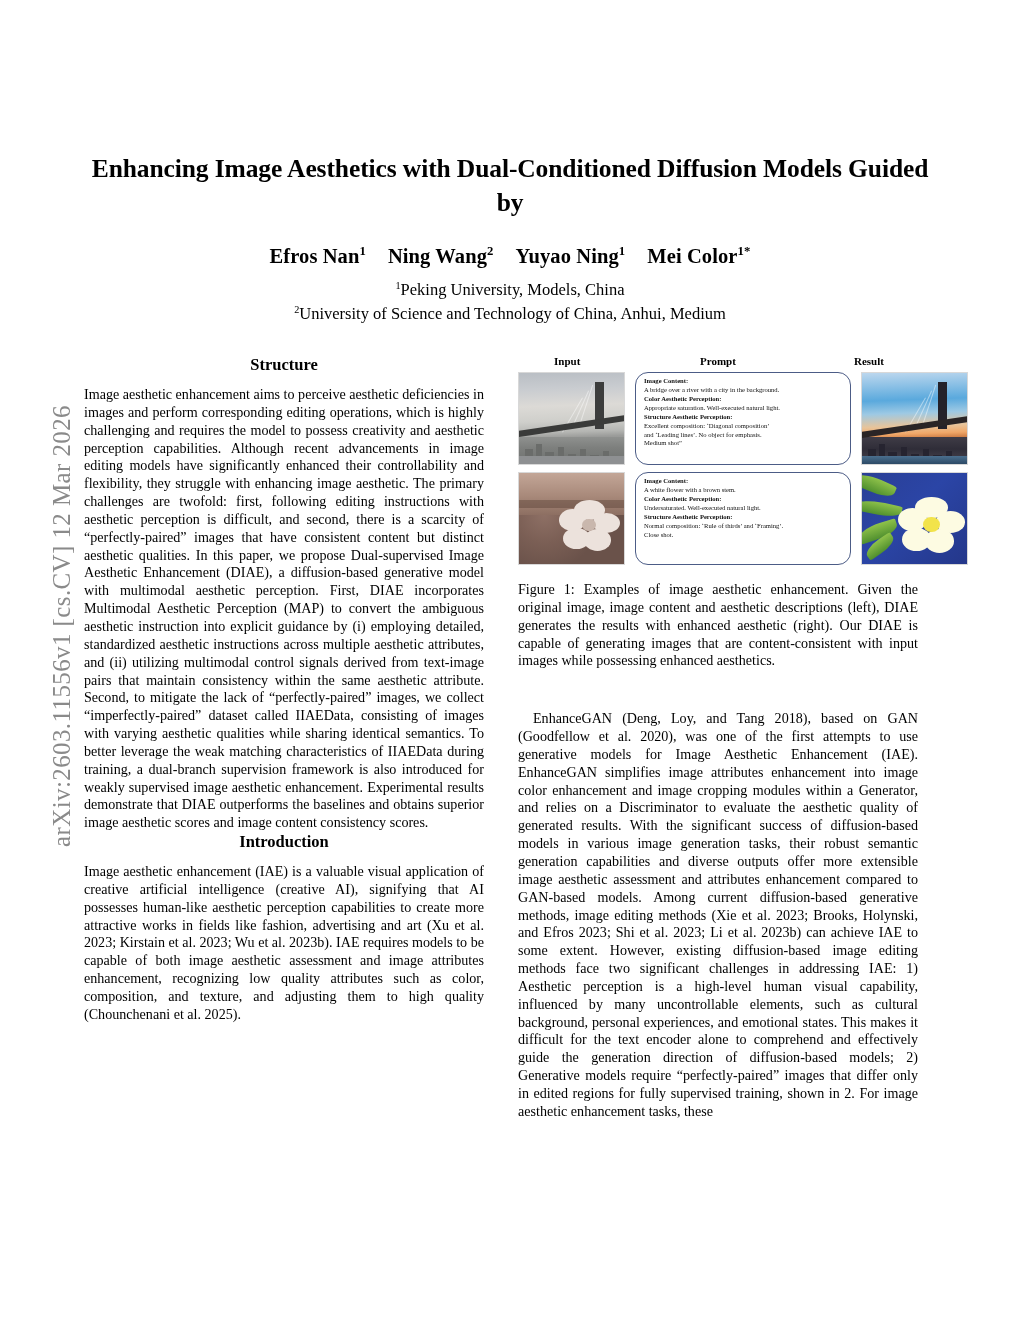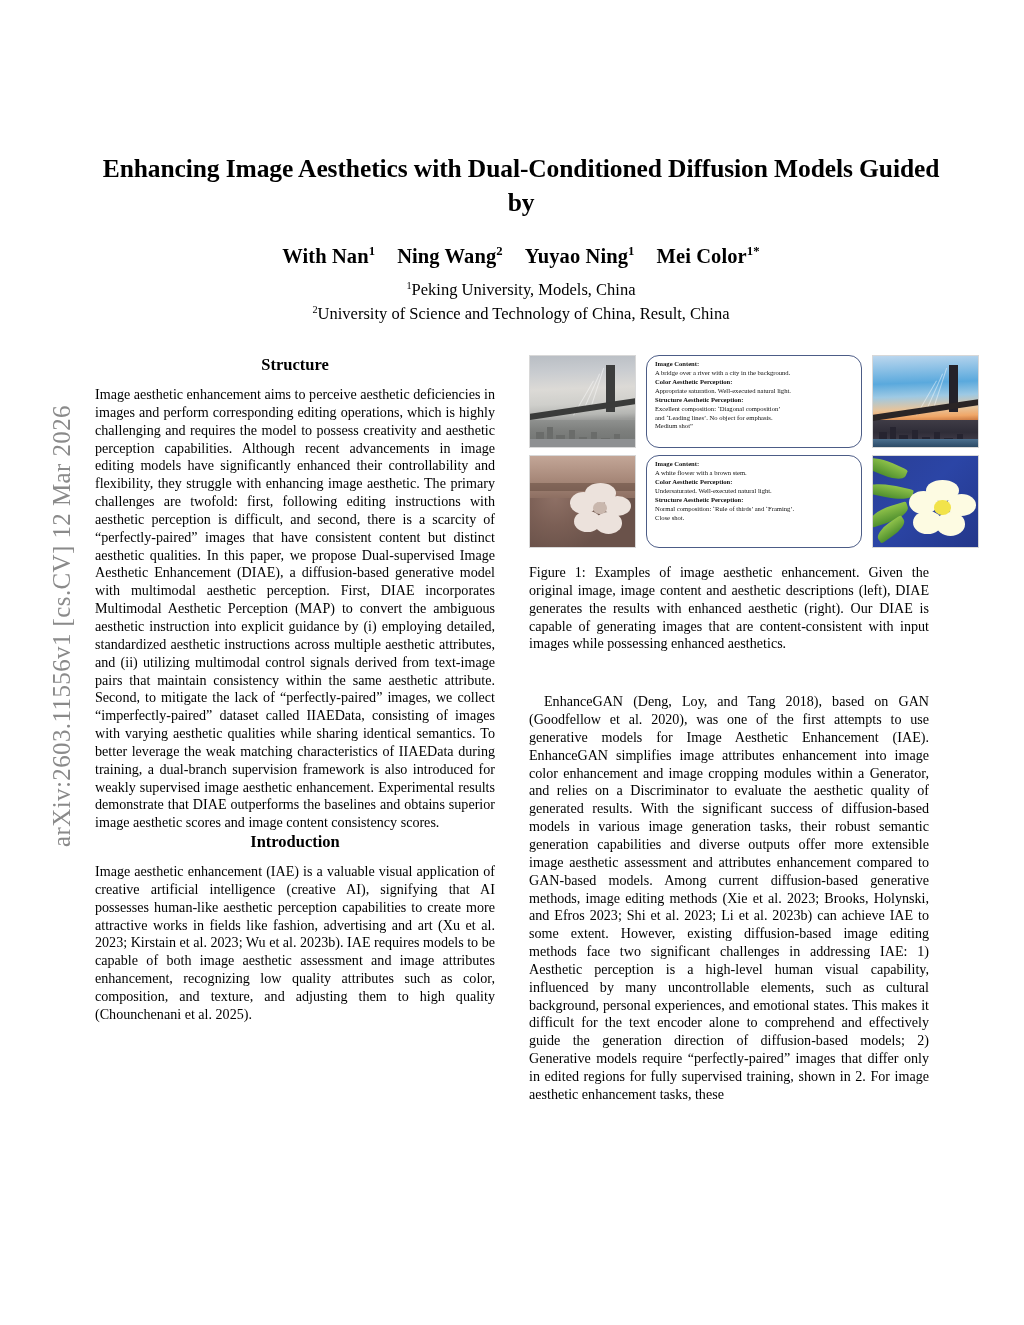--- a/index.html
+++ b/index.html
@@ -23,21 +23,21 @@
     font-size:25px;
     letter-spacing:0.4px;
     color:#8a8a8a;
     white-space:nowrap;
     text-align:center;
   }
 
   
   #page{
     position:absolute;
-    left:95px; top:0;
+    left:84px; top:0;
     width:852px; height:1194px;
   }
 
   #title{
     margin-top:152px;
     font-size:25.5px;
     font-weight:bold;
     line-height:1.34;
     text-align:center;
     letter-spacing:-0.1px;
@@ -232,43 +232,48 @@
 
 <div id="arxiv-stamp">arXiv:2603.11556v1  [cs.CV]  12 Mar 2026</div>
 
 <div id="page">
 
   <div id="title">
     <span>Enhancing Image Aesthetics with Dual-Conditioned Diffusion Models Guided by</span><br>
   </div>
 
   <div id="authors">
-    <span class="au"><span>With Nan</span><sup>1</sup></span><span class="au"><span>Ning Wang</span><sup>2</sup></span><span class="au"><span>Yuyao Ning</span><sup>1</sup></span><span class="au"><span>Mei Color</span><sup>1*</sup></span>
+    <span class="au"><span>Efros Nan</span><sup>1</sup></span><span class="au"><span>Ning Wang</span><sup>2</sup></span><span class="au"><span>Yuyao Ning</span><sup>1</sup></span><span class="au"><span>Mei Color</span><sup>1*</sup></span>
   </div>
 
   <div id="affils">
     <div><sup>1</sup><span>Peking University, Models, China</span></div>
-    <div><sup>2</sup><span>University of Science and Technology of China, Result, China</span></div>
+    <div><sup>2</sup><span>University of Science and Technology of China, Anhui, Medium</span></div>
   </div>
 
   <div id="cols">
 
     <div class="col" id="col-left">
       <h2 class="section">Structure</h2>
       <p class="body">Image aesthetic enhancement aims to perceive aesthetic deficiencies in images and perform corresponding editing operations, which is highly challenging and requires the model to possess creativity and aesthetic perception capabilities. Although recent advancements in image editing models have significantly enhanced their controllability and flexibility, they struggle with enhancing image aesthetic. The primary challenges are twofold: first, following editing instructions with aesthetic perception is difficult, and second, there is a scarcity of “perfectly-paired” images that have consistent content but distinct aesthetic qualities. In this paper, we propose Dual-supervised Image Aesthetic Enhancement (DIAE), a diffusion-based generative model with multimodal aesthetic perception. First, DIAE incorporates Multimodal Aesthetic Perception (MAP) to convert the ambiguous aesthetic instruction into explicit guidance by (i) employing detailed, standardized aesthetic instructions across multiple aesthetic attributes, and (ii) utilizing multimodal control signals derived from text-image pairs that maintain consistency within the same aesthetic attribute. Second, to mitigate the lack of “perfectly-paired” images, we collect “imperfectly-paired” dataset called IIAEData, consisting of images with varying aesthetic qualities while sharing identical semantics. To better leverage the weak matching characteristics of IIAEData during training, a dual-branch supervision framework is also introduced for weakly supervised image aesthetic enhancement. Experimental results demonstrate that DIAE outperforms the baselines and obtains superior image aesthetic scores and image content consistency scores.</p>
 
       <h2 class="section" id="intro-head">Introduction</h2>
       <p class="body">Image aesthetic enhancement (IAE) is a valuable visual application of creative artificial intelligence (creative AI), signifying that AI possesses human-like aesthetic perception capabilities to create more attractive works in fields like fashion, advertising and art (Xu et al. 2023; Kirstain et al. 2023; Wu et al. 2023b). IAE requires models to be capable of both image aesthetic assessment and image attributes enhancement, recognizing low quality attributes such as color, composition, and texture, and adjusting them to high quality (Chounchenani et al. 2025).</p>
 
     </div>
 
     <div class="col" id="col-right">
 
       <div id="figure">
 
+        <div class="fig-headers">
+          <span class="hdr-input">Input</span>
+          <span class="hdr-prompt">Prompt</span>
+          <span class="hdr-result">Result</span>
+        </div>
 
         <div class="fig-row">
 
           <div class="thumb">
             <div class="ph bridge-in">
               <div class="cab" style="left:64%; top:12%; transform:rotate(18deg);"></div>
               <div class="cab" style="left:58%; top:18%; transform:rotate(24deg);"></div>
               <div class="cab" style="left:50%; top:24%; transform:rotate(30deg);"></div>
               <div class="b-tower in"></div>
               <div class="b-city in">

